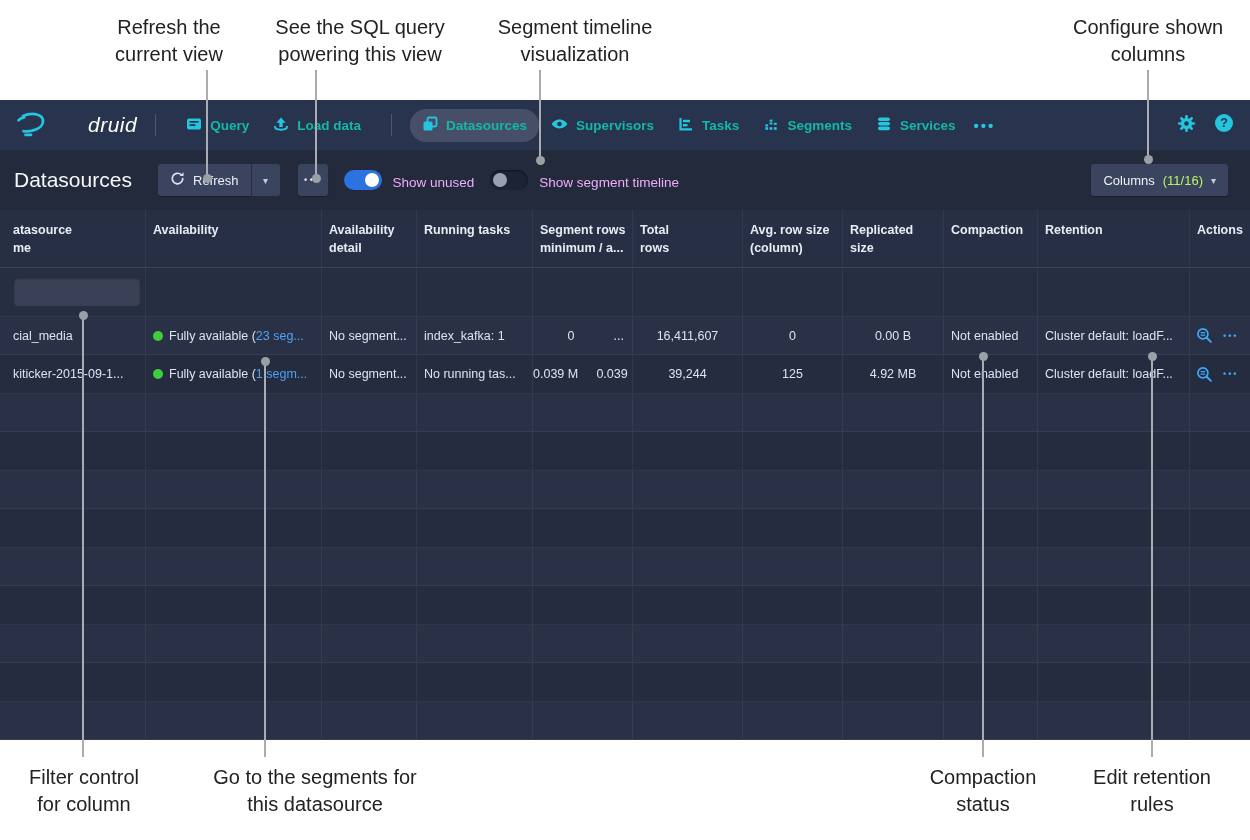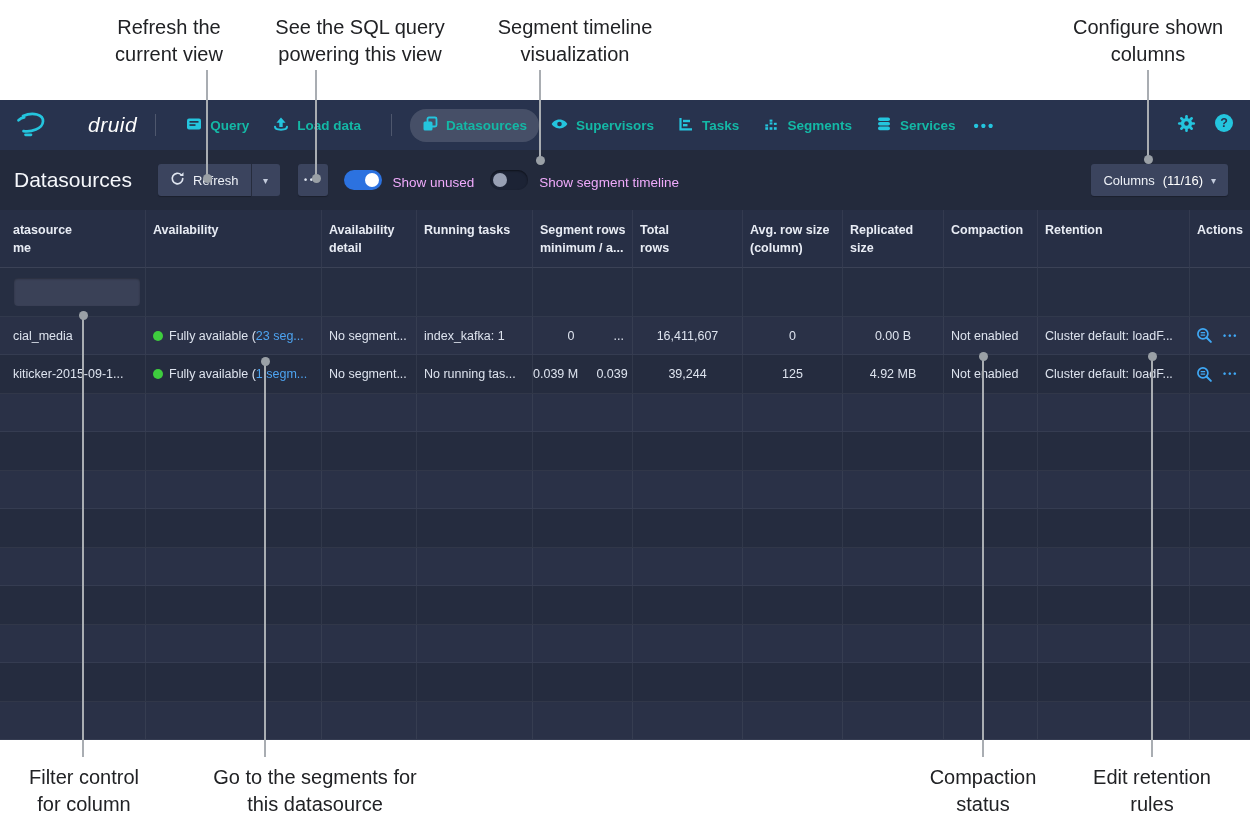--- a/index.html
+++ b/index.html
@@ -36,21 +36,21 @@
   .btn-more{margin-left:18px;width:30px;justify-content:center;padding:0;color:#dfe5f0;
             font-size:9px;letter-spacing:2.5px;font-weight:700;}
   .switch-wrap{display:flex;align-items:flex-end;gap:11px;margin-left:16px;color:#f0abfc;font-size:13.5px;white-space:nowrap;}
   .switch{width:38px;height:20px;border-radius:10px;position:relative;cursor:pointer;flex:0 0 auto;}
   .switch.on{background:#2c72e0;}
   .switch.off{background:#1c2335;box-shadow:inset 0 1px 2px rgba(0,0,0,.5);}
   .knob{position:absolute;top:3px;width:14px;height:14px;border-radius:50%;}
   .switch.on .knob{right:3px;background:#ffffff;}
   .switch.off .knob{left:3px;background:#98a0b4;}
   .btn-columns{margin-left:auto;}
-  .cols-count{color:#ffffff;}
+  .cols-count{color:#bef264;}
   .caret{font-size:10px;color:#c3cbdc;}
   
   #dsgrid{position:absolute;left:0;top:110px;width:1292px;height:530px;display:grid;
           grid-template-rows:58px 49px repeat(11,1fr);font-size:12.5px;}
   .cell{border-right:1px solid rgba(255,255,255,.055);border-bottom:1px solid rgba(255,255,255,.05);
         overflow:hidden;white-space:nowrap;box-sizing:border-box;}
   .th{background:#272f45;color:#e8ecf4;font-weight:700;padding:11px 7px 0 7px;line-height:18px;
       border-bottom:1px solid rgba(255,255,255,.09);cursor:pointer;}
   .th:first-child{padding-left:13px;}
   .fc{background:#262e42;}

